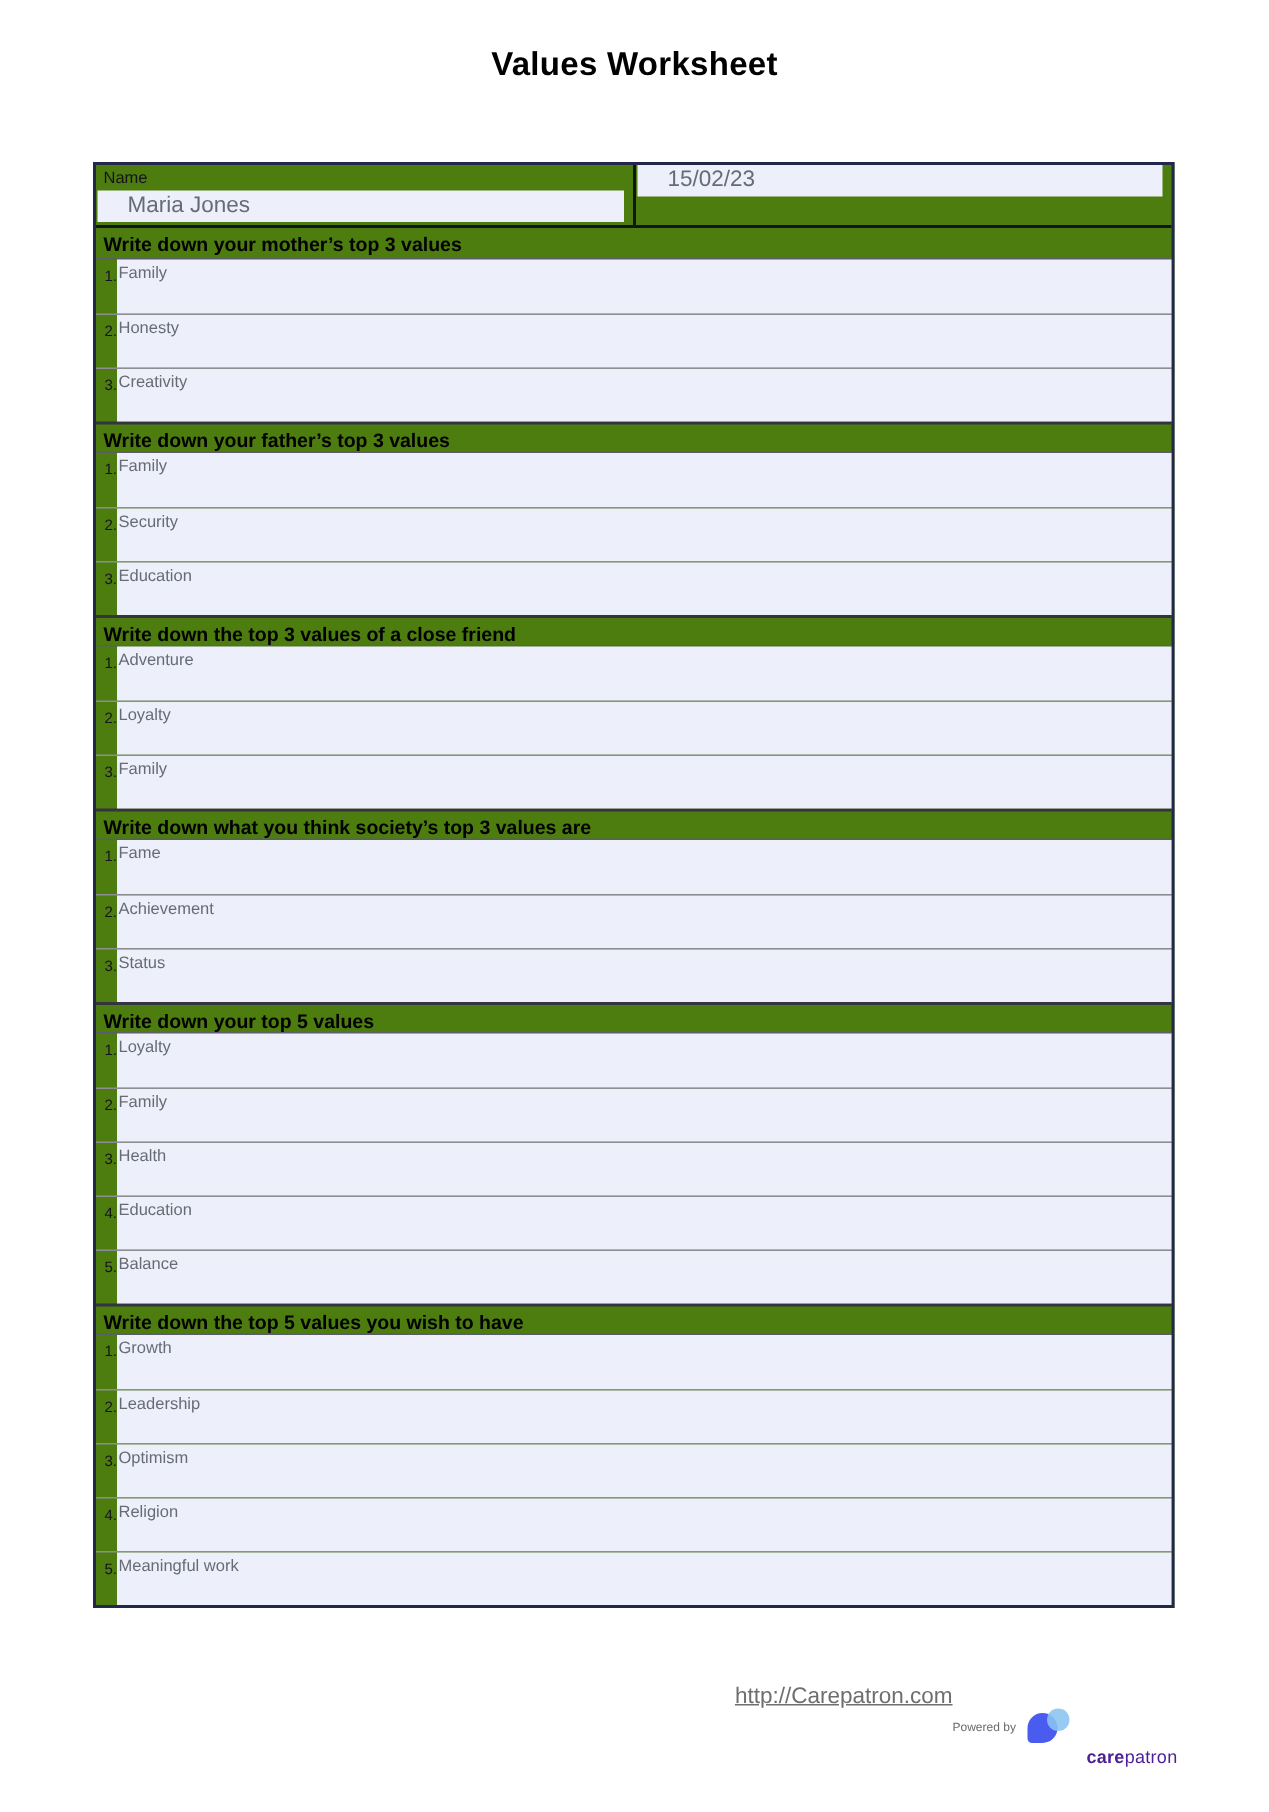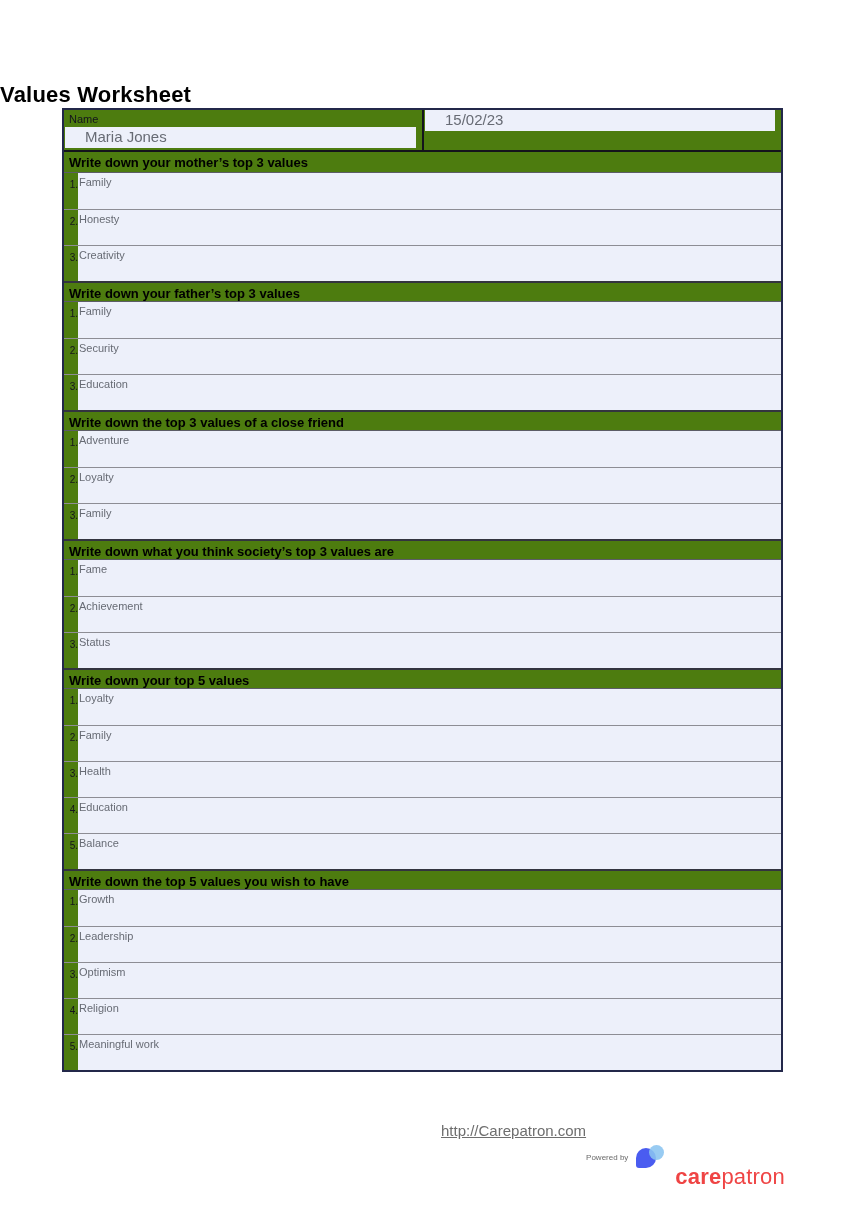--- a/index.html
+++ b/index.html
@@ -5,22 +5,22 @@
   * { margin:0; padding:0; box-sizing:border-box; }
   html,body { background:#ffffff; }
   body {
     width:846px; height:1208px;
     font-family:"Liberation Sans", sans-serif;
     color:#000;
     overflow:hidden;
     position:relative;
   }
   .title {
-    padding-top:82px;
-    text-align:left;
+    padding-top:30px;
+    text-align:center;
     font-size:22px;
     font-weight:bold;
     letter-spacing:0.2px;
   }
   .worksheet {
     position:absolute;
     left:62px; top:108px;
     width:721px;
     border:2px solid #23284a;
     background:#4d7c0f;
@@ -97,21 +97,21 @@
     background:#4a5cf0;
     border-radius:50% 50% 50% 3px;
   }
   .bubble-light {
     position:absolute; left:13px; top:0;
     width:15px; height:15px;
     background:#8ac4f0;
     border-radius:50%;
     opacity:0.88;
   }
-  .brand { font-size:22px; color:#ef4444; letter-spacing:0.2px;margin-top:40px; }
+  .brand { font-size:12px; color:#4c1d95; letter-spacing:0.2px;margin-top:40px; }
   .brand b { font-weight:bold; }
 </style>
 </head>
 <body>
 
 <div class="title">Values Worksheet</div>
 
 <div class="worksheet">
   <div class="name-date-row">
     <div class="nd-cell name">

